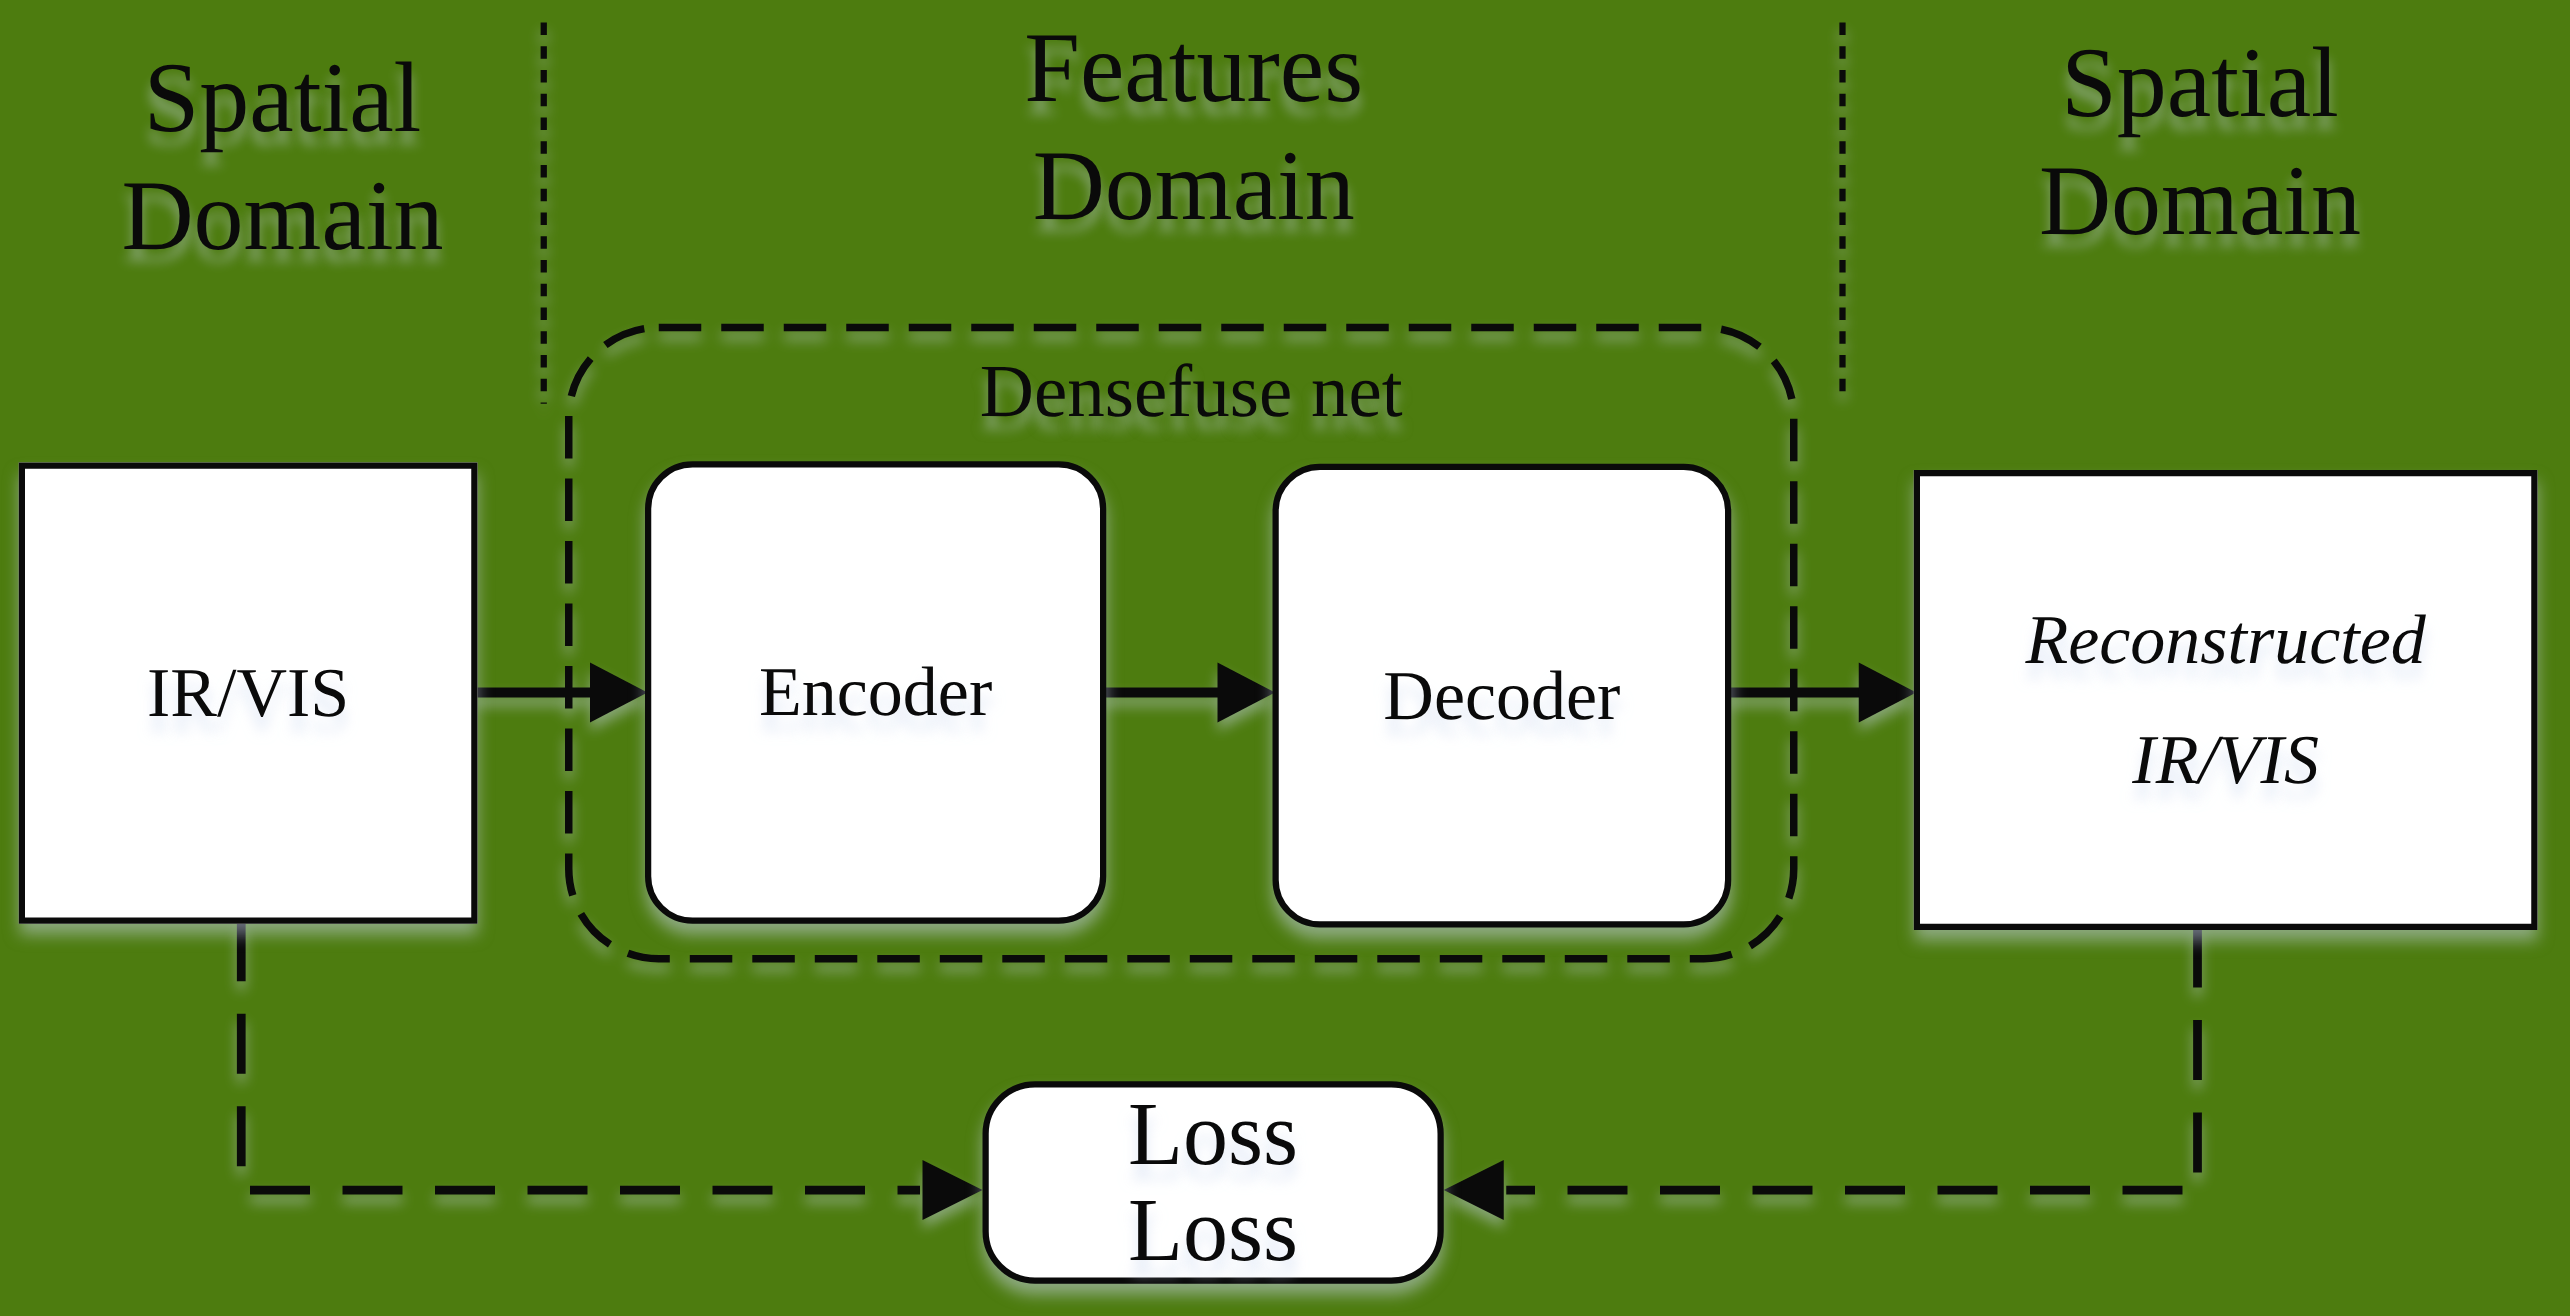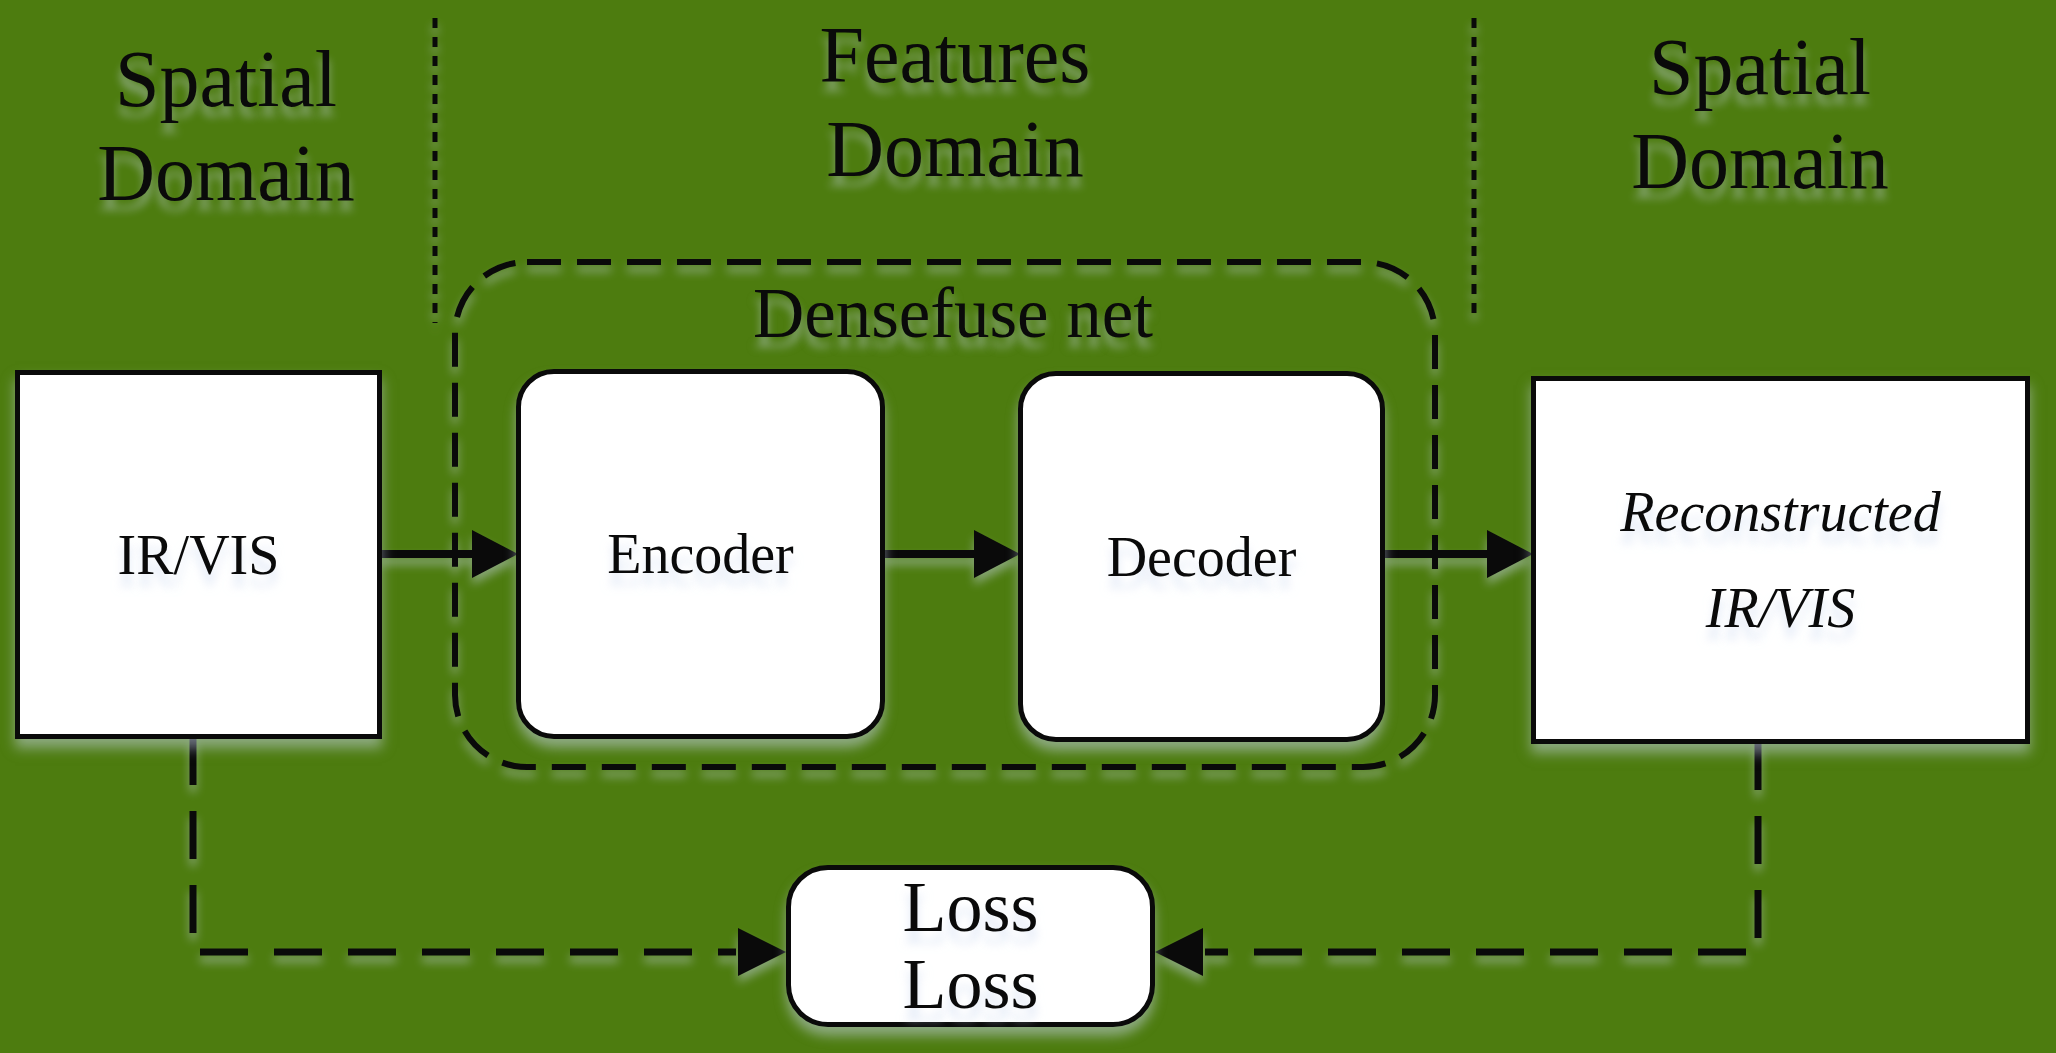--- a/index.html
+++ b/index.html
@@ -18,21 +18,21 @@
     font-size:80px;
     line-height:94px;
     color:#0a0a0a;
     white-space:nowrap;
     text-shadow:0 10px 9px rgba(203,216,240,.45);
   }
   .densefuse-title{
     position:absolute;
     left:703px;top:266px;width:500px;
     text-align:center;
-    font-size:71px;line-height:94px;
+    font-size:60px;line-height:94px;
     color:#0a0a0a;
     text-shadow:0 10px 9px rgba(203,216,240,.5);
     white-space:nowrap;
   }
   
   .node{
     position:absolute;
     box-sizing:border-box;
     border:5px solid #0a0a0a;
     background:#ffffff;

